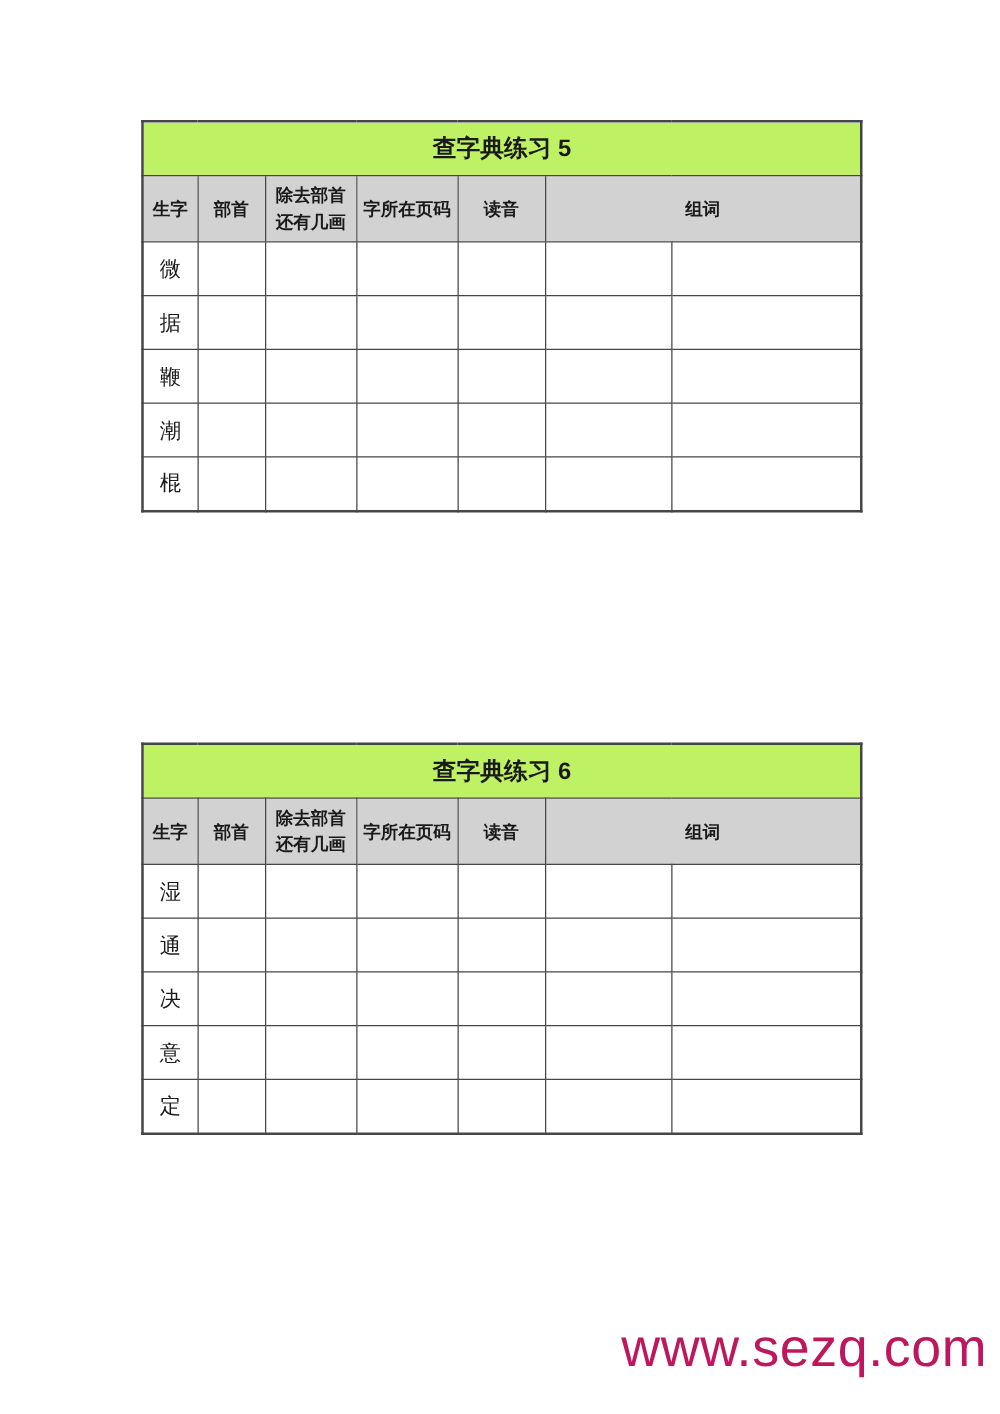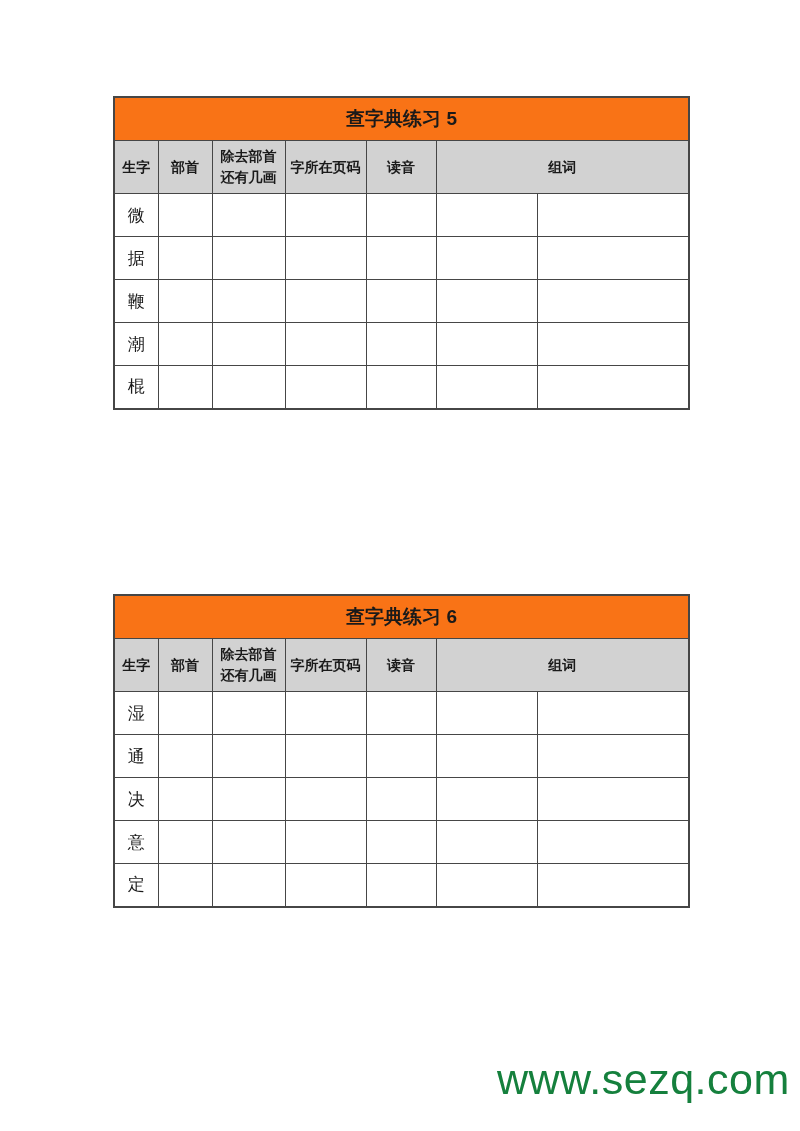--- a/index.html
+++ b/index.html
@@ -20,21 +20,21 @@
   }
   #table-5 { top: 96px; }
   #table-6 { top: 594px; padding-left: 20px; }
   table.worksheet td {
     border: 1px solid #464646;
     padding: 0;
     overflow: hidden;
   }
   tr.title-row td {
     height: 42px;
-    background: #f97316;
+    background: #bef264;
     text-align: center;
     vertical-align: middle;
     font-weight: bold;
     font-size: 19px;
     color: #1a1a1a;
   }
   tr.head-row td {
     height: 52px;
     background: #d2d2d2;
     text-align: center;
@@ -52,21 +52,21 @@
     font-family: "DejaVu Serif", serif;
     font-size: 17px;
     color: #1a1a1a;
   }
   .watermark {
     position: absolute;
     left: 497px;
     top: 1058px;
     font-size: 43px;
     line-height: 1;
-    color: #15803d;
+    color: #be185d;
     font-family: "Liberation Sans", sans-serif;
     letter-spacing: 0.5px;
     user-select: none;
   }
 </style>
 </head>
 <body>
 
 <table class="worksheet" id="table-5">
   <colgroup>

